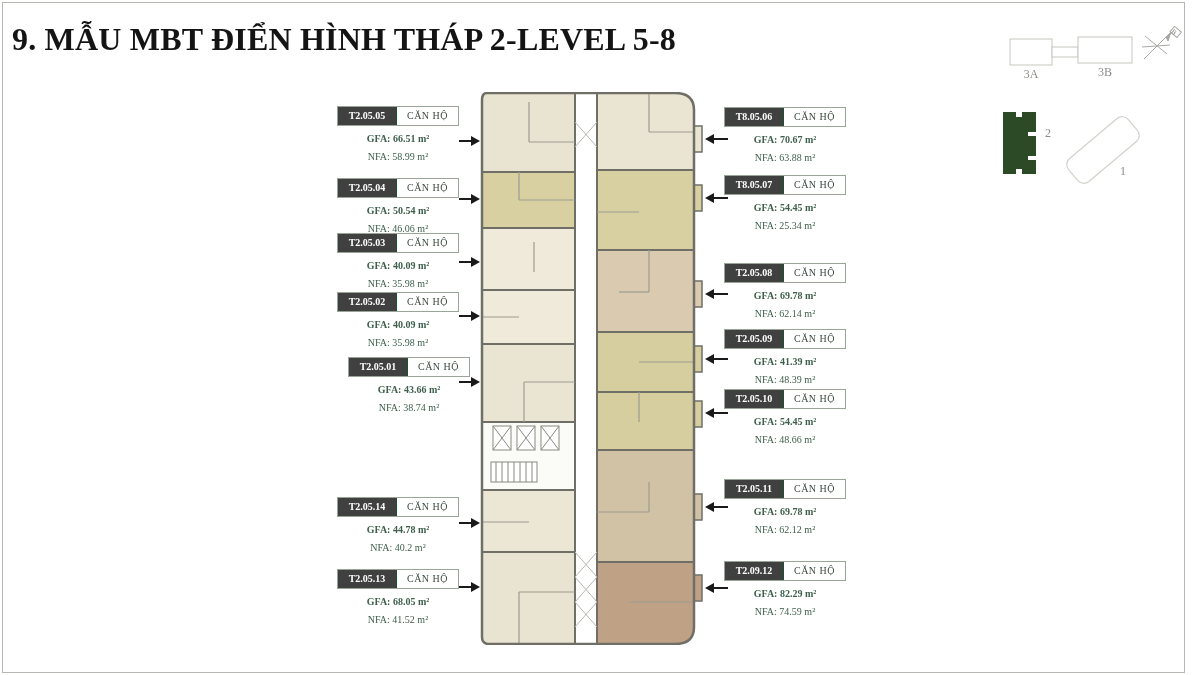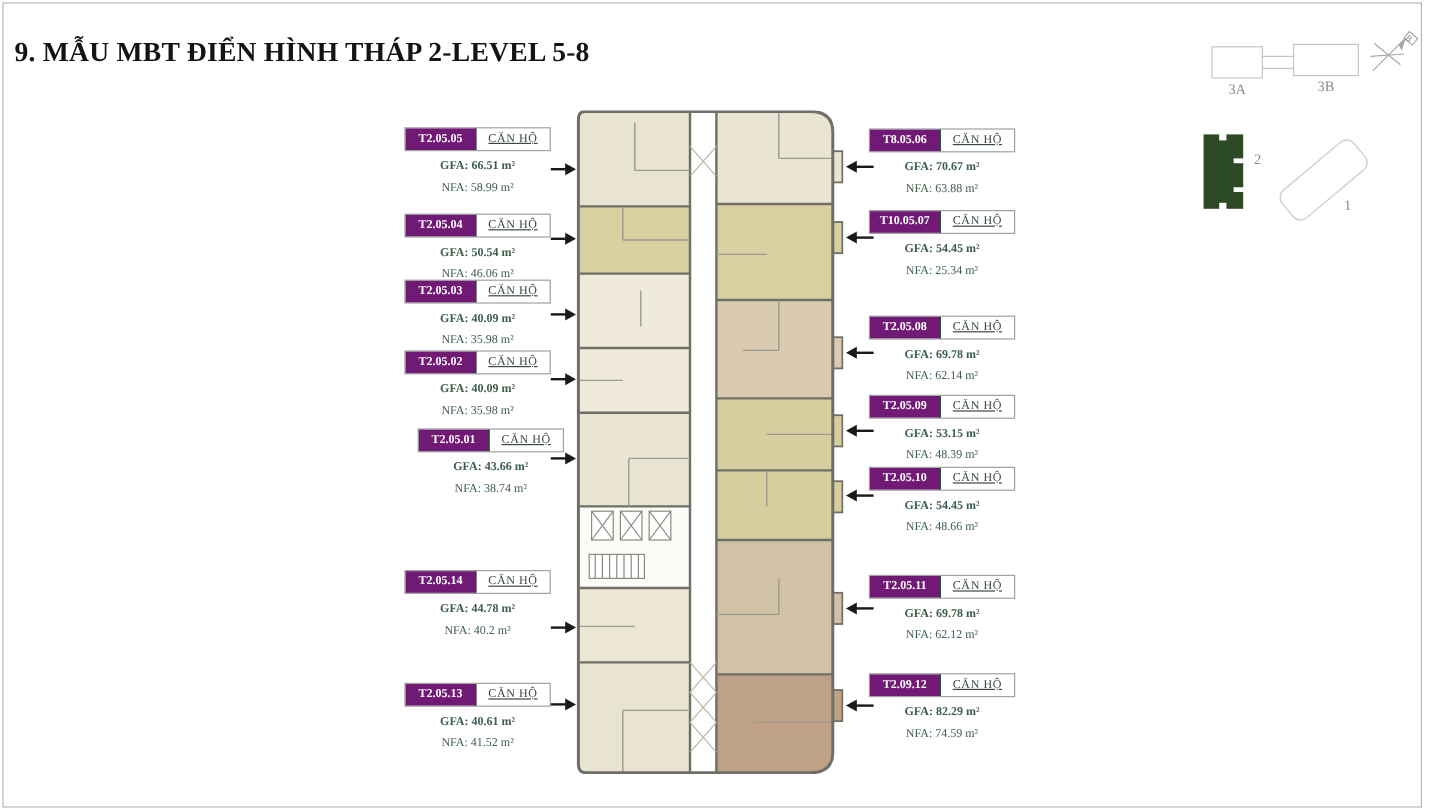--- a/index.html
+++ b/index.html
@@ -2,28 +2,28 @@
 <html><head>
 <meta charset="utf-8">
 <style>
   html,body{margin:0;padding:0;}
   body{
     width:1200px;height:675px;position:relative;overflow:hidden;
     background:#ffffff;font-family:"Liberation Serif", serif;
   }
   .frame{position:absolute;left:2px;top:2px;width:1181px;height:669px;
     border:1px solid #b8b8b2;pointer-events:none;}
-  .title{position:absolute;left:12px;top:16px;font-size:23px;color:#141414;
+  .title{position:absolute;left:12px;top:0;font-size:32px;color:#141414;
     letter-spacing:.2px;white-space:nowrap;}
   
   .unit-label{position:absolute;width:122px;text-align:center;}
   .tag{display:flex;height:20px;border:1px solid #9aa59a;background:#fff;box-sizing:border-box;}
-  .tag .code{flex:0 0 58px;background:#701a75;color:#ffffff;font-size:10px;
+  .tag .code{flex:0 0 58px;background:#404040;color:#ffffff;font-size:10px;
     font-weight:bold;line-height:18px;border-right:1px solid #175233;}
-  .tag .type{flex:1;color:#3c4a40;font-size:10px;line-height:18px;letter-spacing:.5px;text-decoration:underline;}
+  .tag .type{flex:1;color:#3c4a40;font-size:10px;line-height:18px;letter-spacing:.5px;}
   .gfa{font-size:10px;color:#3e5f4c;margin-top:7px;line-height:12px;font-weight:bold;}
   .nfa{font-size:10px;color:#3e5f4c;margin-top:6px;line-height:12px;}
   
   .arr{position:absolute;height:2px;background:#1a1a1a;}
   .arr.r::after{content:"";position:absolute;right:-8px;top:-4px;width:0;height:0;
     border-left:9px solid #1a1a1a;border-top:5px solid transparent;border-bottom:5px solid transparent;}
   .arr.l::before{content:"";position:absolute;left:-8px;top:-4px;width:0;height:0;
     border-right:9px solid #1a1a1a;border-top:5px solid transparent;border-bottom:5px solid transparent;}
   .plan-svg{position:absolute;left:479px;top:92px;}
   .minimap{position:absolute;left:1000px;top:25px;}
@@ -69,67 +69,67 @@
   <div class="nfa">NFA: 35.98 m²</div>
 </div>
 <div class="unit-label" style="left:348px;top:357px">
   <div class="tag">
     <span class="code">T2.05.01</span>
     <span class="type">CĂN HỘ</span>
   </div>
   <div class="gfa">GFA: 43.66 m²</div>
   <div class="nfa">NFA: 38.74 m²</div>
 </div>
-<div class="unit-label" style="left:337px;top:475px">
+<div class="unit-label" style="left:337px;top:497px">
   <div class="tag">
     <span class="code">T2.05.14</span>
     <span class="type">CĂN HỘ</span>
   </div>
   <div class="gfa">GFA: 44.78 m²</div>
   <div class="nfa">NFA: 40.2 m²</div>
 </div>
 <div class="unit-label" style="left:337px;top:569px">
   <div class="tag">
     <span class="code">T2.05.13</span>
     <span class="type">CĂN HỘ</span>
   </div>
-  <div class="gfa">GFA: 40.61 m²</div>
+  <div class="gfa">GFA: 68.05 m²</div>
   <div class="nfa">NFA: 41.52 m²</div>
 </div>
 
 <div class="unit-label" style="left:724px;top:107px">
   <div class="tag">
     <span class="code">T8.05.06</span>
     <span class="type">CĂN HỘ</span>
   </div>
   <div class="gfa">GFA: 70.67 m²</div>
   <div class="nfa">NFA: 63.88 m²</div>
 </div>
 <div class="unit-label" style="left:724px;top:175px">
   <div class="tag">
-    <span class="code">T10.05.07</span>
+    <span class="code">T8.05.07</span>
     <span class="type">CĂN HỘ</span>
   </div>
   <div class="gfa">GFA: 54.45 m²</div>
   <div class="nfa">NFA: 25.34 m²</div>
 </div>
 <div class="unit-label" style="left:724px;top:263px">
   <div class="tag">
     <span class="code">T2.05.08</span>
     <span class="type">CĂN HỘ</span>
   </div>
   <div class="gfa">GFA: 69.78 m²</div>
   <div class="nfa">NFA: 62.14 m²</div>
 </div>
 <div class="unit-label" style="left:724px;top:329px">
   <div class="tag">
     <span class="code">T2.05.09</span>
     <span class="type">CĂN HỘ</span>
   </div>
-  <div class="gfa">GFA: 53.15 m²</div>
+  <div class="gfa">GFA: 41.39 m²</div>
   <div class="nfa">NFA: 48.39 m²</div>
 </div>
 <div class="unit-label" style="left:724px;top:389px">
   <div class="tag">
     <span class="code">T2.05.10</span>
     <span class="type">CĂN HỘ</span>
   </div>
   <div class="gfa">GFA: 54.45 m²</div>
   <div class="nfa">NFA: 48.66 m²</div>
 </div>

